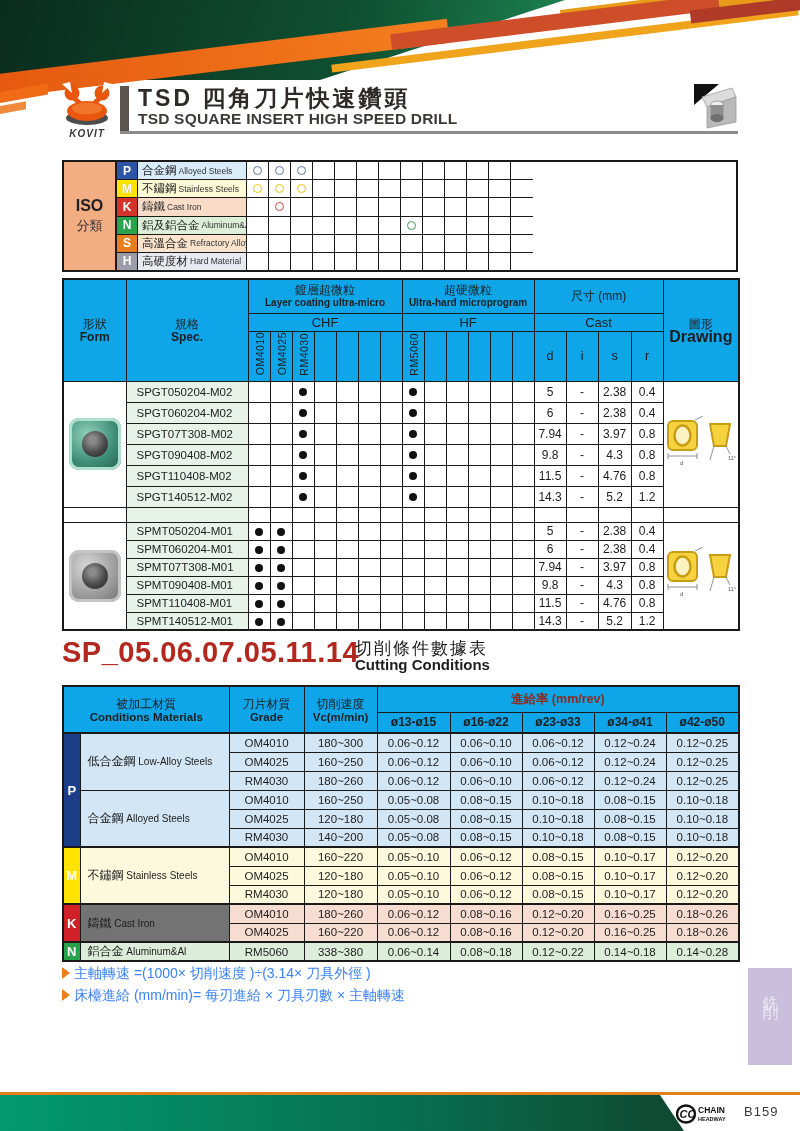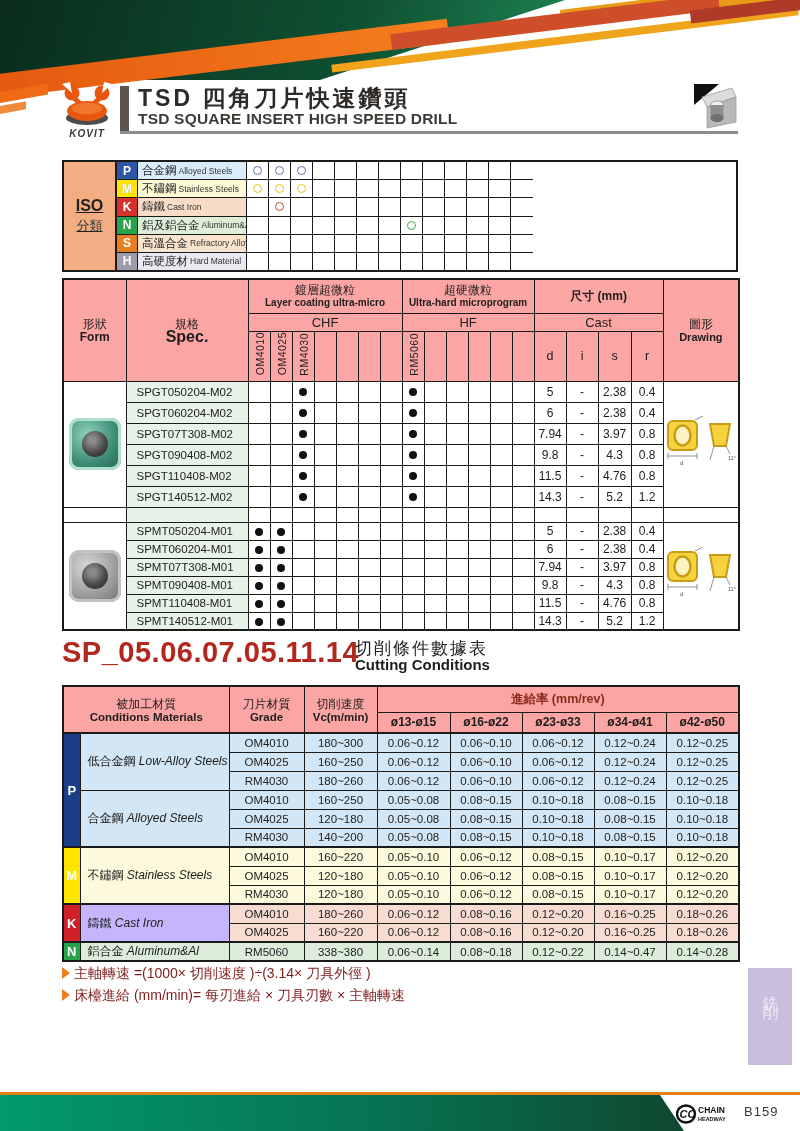--- a/index.html
+++ b/index.html
@@ -25,21 +25,21 @@
   .logo-text{font-size:10px;font-weight:bold;font-style:italic;color:#3a3a3a;letter-spacing:1px;margin-top:-2px;}
   .title-bar{left:120px;top:86px;width:9px;height:45px;background:#5a5550;}
   .title-zh{left:138px;top:83px;font-size:23px;font-weight:600;color:#2e2a27;letter-spacing:3px;white-space:nowrap;}
   .title-en{left:138px;top:110px;font-size:15.5px;font-weight:bold;color:#3e3a36;letter-spacing:0.2px;white-space:nowrap;}
   .title-underline{left:120px;top:131px;width:618px;height:3px;background:#8f8b88;}
   .drill-ico{left:692px;top:82px;}
 
   
   .iso-wrap{left:62px;top:160px;width:676px;height:112px;border:2px solid #1a1a1a;box-sizing:border-box;display:flex;}
   .iso-left{width:51px;border-right:2px solid #1a1a1a;background:#f2ad82;display:flex;flex-direction:column;
-            align-items:center;justify-content:center;text-decoration:underline;}
+            align-items:center;justify-content:center;}
   .iso-left .l1{font-size:16px;font-weight:bold;color:#222;}
   .iso-left .l2{font-size:13px;color:#333;margin-top:2px;}
   .iso-mid{width:416px;display:flex;flex-direction:column;}
   .iso-row{flex:1;display:flex;border-bottom:1px solid #1a1a1a;min-height:0;}
   .iso-row:last-child{border-bottom:none;}
   .iso-badge{width:21px;box-sizing:border-box;border-right:1px solid #1a1a1a;display:flex;align-items:center;
              justify-content:center;color:#fff;font-weight:bold;font-size:12px;}
   .iso-label{width:109px;box-sizing:border-box;border-right:1px solid #1a1a1a;display:flex;align-items:center;
              padding-left:4px;white-space:nowrap;overflow:hidden;}
   .iso-label .zh{font-size:11.5px;color:#222;}
@@ -49,21 +49,21 @@
   .iso-circle{width:9px;height:9px;border-radius:50%;border:1.5px solid #777;box-sizing:border-box;}
   .iso-legend{flex:1;border-left:2px solid #1a1a1a;background:#fff;padding:13px 0 0 13px;}
   .leg-title{font-size:12.5px;color:#222;}
   .leg-items{margin-top:13px;}
   .leg-item{font-size:12px;line-height:18px;color:#222;display:flex;align-items:center;}
   .leg-sym{width:16px;font-size:11px;}
 
   
   table.ctab{border-collapse:collapse;table-layout:fixed;border:2px solid #1a1a1a;background:#fff;}
   table.ctab td,table.ctab th{border:1px solid #1a1a1a;padding:0;font-weight:normal;overflow:hidden;}
-  th.hd{background:#fca5a5;margin-top:35px;}
+  th.hd{background:#0ea5e9;margin-top:35px;}
   .hzh{font-size:12px;color:#1d1d1d;display:block;line-height:14px;}
   .hen{font-size:10px;font-weight:bold;color:#1d1d1d;display:block;line-height:12px;}
   .hbig{font-size:13px;font-weight:bold;color:#1d1d1d;}
 
   
   .t1{left:62px;top:278px;width:676px;}
   .t1 tr.hr1{height:34px;} .t1 tr.hr2{height:18px;padding-left:36px;} .t1 tr.hr3{height:50px;}
   .t1 tr.rg{height:21px;} .t1 tr.rm{height:18px;} .t1 tr.sep{height:15px;}
   .t1 td{font-size:12px;text-align:center;color:#1d1d1d;background:#fff;}
   .t1 td.spec{background:#e7f2e9;text-align:left;padding-left:10px;font-size:11.5px;white-space:nowrap;}
@@ -80,28 +80,28 @@
   .sec-zh{left:355px;top:637px;font-size:17px;color:#1d1d1d;letter-spacing:2px;white-space:nowrap;}
   .sec-en{left:355px;top:656px;font-size:15px;font-weight:bold;color:#1d1d1d;white-space:nowrap;}
 
   
   .t2{left:62px;top:685px;width:676px;}
   .t2 tr.h1{height:26px;} .t2 tr.h2{height:21px;}
   .t2 tbody tr{height:19px;}
   .t2 td{font-size:11.5px;text-align:center;color:#1d1d1d;}
   .t2 td.letter{font-size:13px;font-weight:bold;color:#fff;}
   .t2 td.mat{text-align:left;padding-left:7px;white-space:nowrap;}
-  .t2 .mzh{font-size:12px;} .t2 .men{font-size:12px;font-style:italic;}
+  .t2 .mzh{font-size:12px;} .t2 .men{font-size:10px;}
   .t2 .feedhd{color:#8c2c1c;font-weight:bold;font-size:12.5px;}
   .t2 .dia{font-size:12px;font-weight:bold;}
   .t2 tr.secstart td{border-top:2px solid #1a1a1a;}
 
   
   .notes{left:62px;top:962px;width:660px;}
-  .note-line{font-size:14px;line-height:22px;color:#7f1d1d;white-space:nowrap;}
+  .note-line{font-size:14px;line-height:22px;color:#3b82f6;white-space:nowrap;}
   .note-line .indent{margin-left:12px;}
   .tri{display:inline-block;width:0;height:0;border-left:8px solid #ef7f1c;border-top:6px solid transparent;
        border-bottom:6px solid transparent;margin-right:4px;vertical-align:-1px;}
 
   
   .side-tab{left:748px;top:968px;width:44px;height:97px;background:#c9bfdc;display:flex;align-items:flex-start;justify-content:center;}
   .side-tab span{writing-mode:vertical-rl;font-size:16px;color:#ece8f4;letter-spacing:9px;margin-top:14px;}
   .ft-rule{left:0;top:1092px;width:800px;height:3px;background:#e2801c;}
   .ft-green{left:0;top:1095px;width:800px;height:36px;
     background:linear-gradient(90deg,#029a6e,#077050 50%,#113d27 95%);
@@ -311,36 +311,36 @@
       <col style="width:76px">
     </colgroup>
     <thead>
       <tr class="hr1">
         <th class="hd" rowspan="3">
           <span class="hzh">形狀</span>
           <span class="hen" style="font-size:12px">Form</span>
         </th>
         <th class="hd" rowspan="3">
           <span class="hzh">規格</span>
-          <span class="hen" style="font-size:16px">Spec.</span>
+          <span class="hen" style="font-size:12px">Spec.</span>
         </th>
         <th class="hd" colspan="7">
           <span class="hzh">鍍層超微粒</span>
           <span class="hen">Layer coating ultra-micro</span>
         </th>
         <th class="hd" colspan="6">
           <span class="hzh">超硬微粒</span>
           <span class="hen">Ultra-hard microprogram</span>
         </th>
         <th class="hd" colspan="4">
-          <span class="hzh" style="font-weight:bold">尺寸 (mm)</span>
+          <span class="hzh" style="font-weight:normal">尺寸 (mm)</span>
         </th>
         <th class="hd" rowspan="3">
           <span class="hzh">圖形</span>
-          <span class="hen" style="font-size:11px">Drawing</span>
+          <span class="hen" style="font-size:16px">Drawing</span>
         </th>
       </tr>
       <tr class="hr2">
         <th class="hd hbig" colspan="7">CHF</th>
         <th class="hd hbig" colspan="6">HF</th>
         <th class="hd hbig" colspan="4">Cast</th>
       </tr>
       <tr class="hr3" id="t1-vrow">
           <th class="hd"><span class="vlabel">OM4010</span></th>
           <th class="hd"><span class="vlabel">OM4025</span></th>
@@ -781,21 +781,21 @@
           <td style="background: rgb(252, 249, 221);">RM4030</td>
           <td style="background: rgb(252, 249, 221);">120~180</td>
           <td style="background: rgb(252, 249, 221);">0.05~0.10</td>
           <td style="background: rgb(252, 249, 221);">0.06~0.12</td>
           <td style="background: rgb(252, 249, 221);">0.08~0.15</td>
           <td style="background: rgb(252, 249, 221);">0.10~0.17</td>
           <td style="background: rgb(252, 249, 221);">0.12~0.20</td>
         </tr>
         <tr class="secstart">
           <td class="letter" rowspan="2" style="background: rgb(207, 33, 39);">K</td>
-          <td class="mat" rowspan="2" style="background: #c4b5fd;"><span class="mzh">鑄鐵</span><span class="men"> Cast Iron</span></td>
+          <td class="mat" rowspan="2" style="background: #737373;"><span class="mzh">鑄鐵</span><span class="men"> Cast Iron</span></td>
           <td style="background: rgb(247, 220, 209);">OM4010</td>
           <td style="background: rgb(247, 220, 209);">180~260</td>
           <td style="background: rgb(247, 220, 209);">0.06~0.12</td>
           <td style="background: rgb(247, 220, 209);">0.08~0.16</td>
           <td style="background: rgb(247, 220, 209);">0.12~0.20</td>
           <td style="background: rgb(247, 220, 209);">0.16~0.25</td>
           <td style="background: rgb(247, 220, 209);">0.18~0.26</td>
         </tr>
         <tr>
           <td style="background: rgb(247, 220, 209);">OM4025</td>
@@ -807,21 +807,21 @@
           <td style="background: rgb(247, 220, 209);">0.18~0.26</td>
         </tr>
         <tr class="secstart">
           <td class="letter" rowspan="1" style="background: rgb(40, 162, 75);">N</td>
           <td class="mat" rowspan="1" style="background: rgb(220, 237, 218);"><span class="mzh">鋁合金</span><span class="men"> Aluminum&amp;Al</span></td>
           <td style="background: rgb(220, 237, 218);">RM5060</td>
           <td style="background: rgb(220, 237, 218);">338~380</td>
           <td style="background: rgb(220, 237, 218);">0.06~0.14</td>
           <td style="background: rgb(220, 237, 218);">0.08~0.18</td>
           <td style="background: rgb(220, 237, 218);">0.12~0.22</td>
-          <td style="background: rgb(220, 237, 218);">0.14~0.47</td>
+          <td style="background: rgb(220, 237, 218);">0.14~0.18</td>
           <td style="background: rgb(220, 237, 218);">0.14~0.28</td>
         </tr>
       </tbody>
   </table>
 
   <div class="abs notes" id="notes">
       <div class="note-line"><span class="tri"></span><span>主軸轉速 =(1000× 切削速度 )÷(3.14× 刀具外徑 )</span></div>
       <div class="note-line"><span class="tri"></span><span>床檯進給 (mm/min)= 每刃進給 × 刀具刃數 × 主軸轉速</span></div>
     </div>
 

